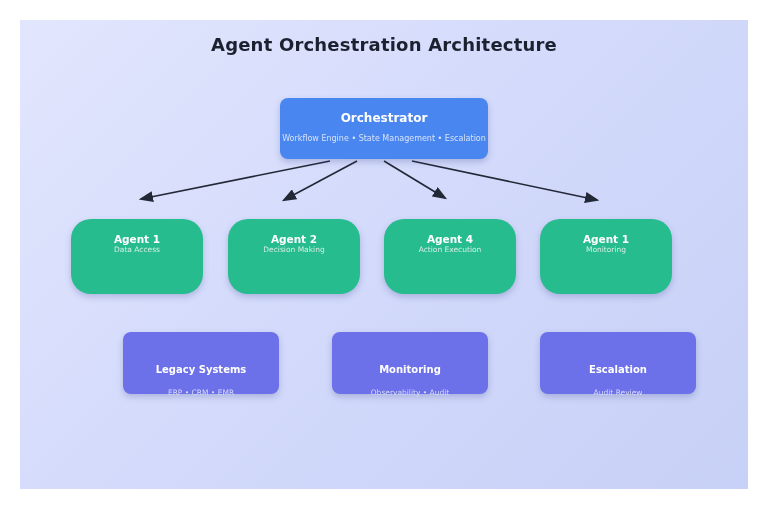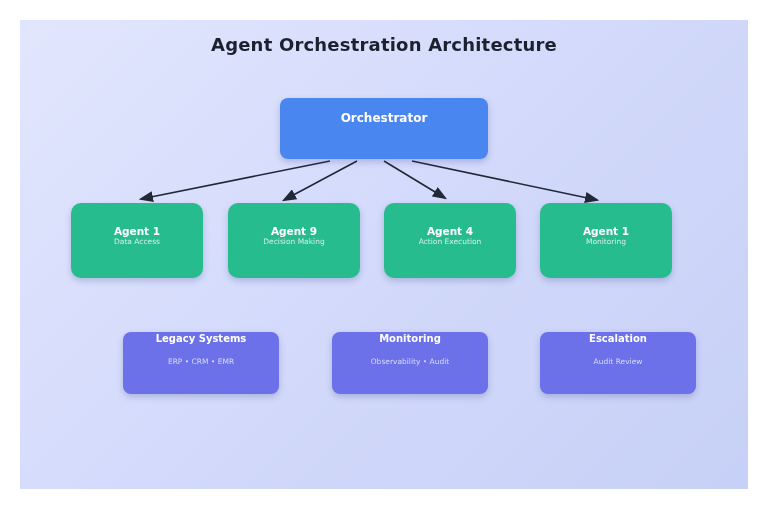--- a/index.html
+++ b/index.html
@@ -49,44 +49,44 @@
     box-sizing: border-box;
     padding-top: 13px;
   }
   .node-orchestrator .node-title { font-size: 12px; }
   .node-orchestrator .node-subtitle {
     margin-top: 9px;
     font-size: 8px;
     color: #d6e3fb;
   }
   .node-agent {
-    top: 203px;
+    top: 219px;
     width: 132px; height: 75px;
     background: #27bc8e;
-    border-radius: 10px;
+    border-radius: 20px;
     box-sizing: border-box;
-    padding-top: 22px;
+    padding-top: 14px;
   }
   .node-agent .node-title { font-size: 10.5px; }
   .node-agent .node-subtitle {
     margin-top: 0;
     font-size: 7.5px;
     color: #d3efe4;
   }
   .agent-1 { left: 71px; }
   .agent-2 { left: 228px; }
   .agent-3 { left: 384px; }
   .agent-4 { left: 540px; }
   .node-system {
     top: 332px;
     width: 156px; height: 62px;
     background: #6c70e9;
     border-radius: 8px;
     box-sizing: border-box;
-    padding-top: 1px;
+    padding-top: 32px;
   }
   .node-system .node-title { font-size: 10px; }
   .node-system .node-subtitle {
     margin-top: 13px;
     font-size: 7.5px;
     color: #d9dcfa;
   }
   .system-1 { left: 123px; }
   .system-2 { left: 332px; }
   .system-3 { left: 540px; }
@@ -112,28 +112,29 @@
       </marker>
     </defs>
     <line x1="330" y1="161" x2="141" y2="199" stroke="#222836" stroke-width="1.6" marker-end="url(#ah)"></line>
     <line x1="357" y1="161" x2="284" y2="200" stroke="#222836" stroke-width="1.6" marker-end="url(#ah)"></line>
     <line x1="384" y1="161" x2="445" y2="198" stroke="#222836" stroke-width="1.6" marker-end="url(#ah)"></line>
     <line x1="412" y1="161" x2="597" y2="200" stroke="#222836" stroke-width="1.6" marker-end="url(#ah)"></line>
   </svg>
 
   <div class="node node-orchestrator">
     <div class="node-title">Orchestrator</div>
+    <div class="node-subtitle">Workflow Engine • State Management • Escalation</div>
   </div>
 
   <div class="node node-agent agent-1">
     <div class="node-title">Agent 1</div>
     <div class="node-subtitle">Data Access</div>
   </div>
   <div class="node node-agent agent-2">
-    <div class="node-title">Agent 9</div>
+    <div class="node-title">Agent 2</div>
     <div class="node-subtitle">Decision Making</div>
   </div>
   <div class="node node-agent agent-3">
     <div class="node-title">Agent 4</div>
     <div class="node-subtitle">Action Execution</div>
   </div>
   <div class="node node-agent agent-4">
     <div class="node-title">Agent 1</div>
     <div class="node-subtitle">Monitoring</div>
   </div>

